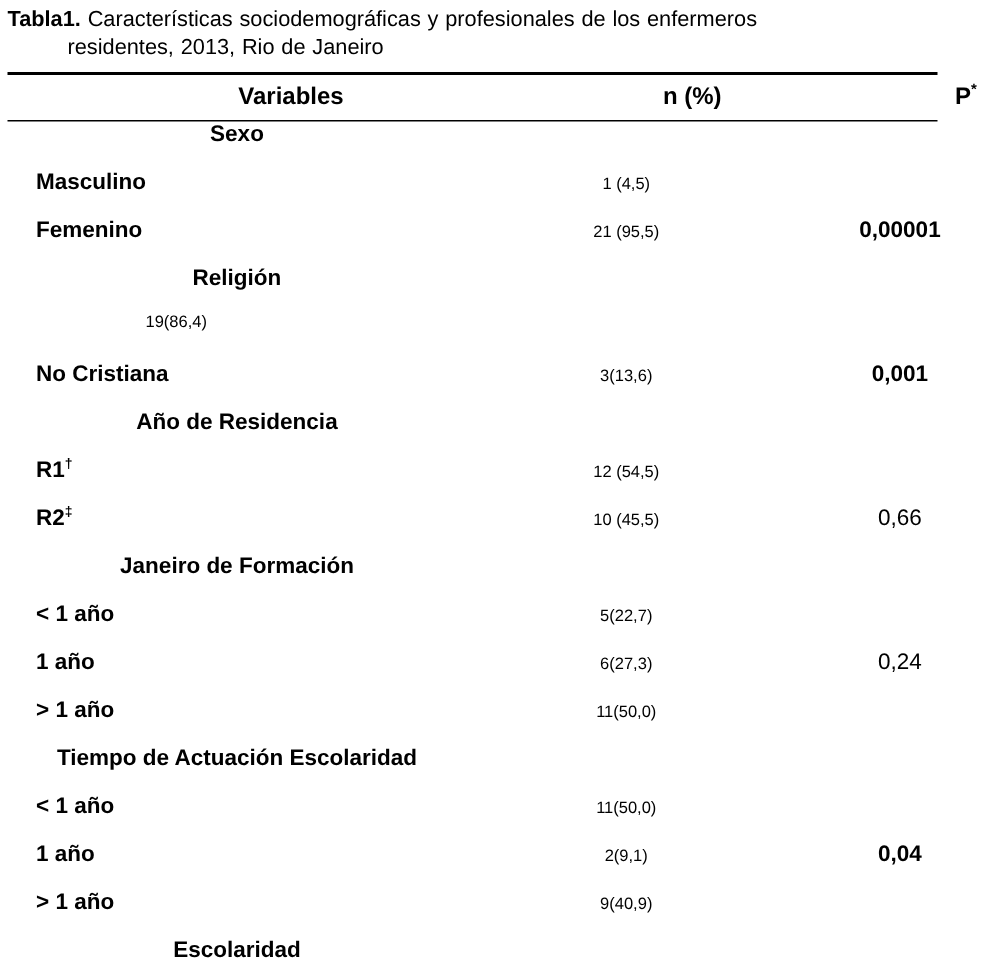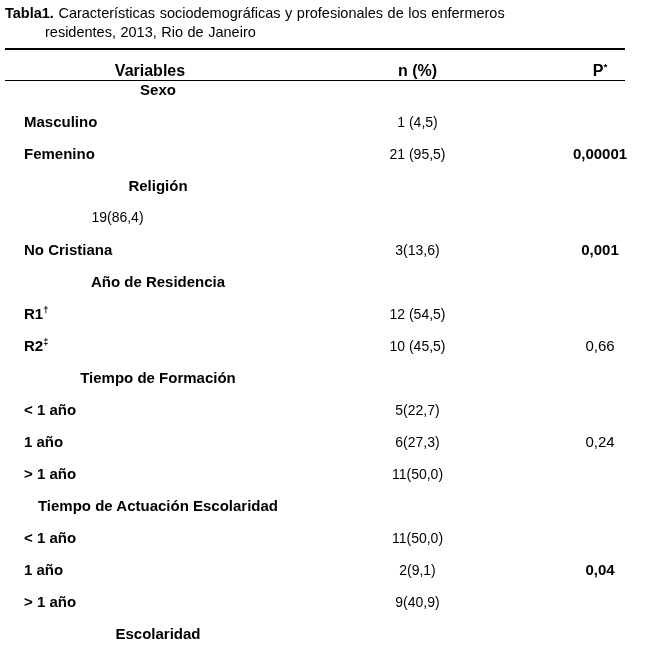--- a/index.html
+++ b/index.html
@@ -65,35 +65,36 @@
     box-sizing: border-box;
     padding-left: 24px;
     font-size: 15px;
     font-weight: bold;
   }
   .c-n {
     width: 235px;
     flex: 0 0 235px;
     box-sizing: border-box;
     text-align: center;
-    font-size: 14px;
+    font-size: 11px;
   }
   .c-p {
     width: 130px;
     flex: 0 0 130px;
     box-sizing: border-box;
     text-align: center;
     font-size: 15px;
   }
   .c-p.sig { font-weight: bold; }
 
   
   .row-header {
     height: 30px;
-    align-items: flex-end;
+    align-items: center;
+    padding-left: 44px;
   }
   .row-header .c-var {
     text-align: center;
     padding-left: 0;
     font-size: 16px;
     font-weight: bold;
   }
   .row-header .c-n {
     font-weight: bold;
     font-size: 16px;
@@ -177,21 +178,21 @@
         <div class="c-var">R1<sup>†</sup></div>
         <div class="c-n">12 (54,5)</div>
         <div class="c-p"></div>
       </div>
       <div class="row">
         <div class="c-var">R2<sup>‡</sup></div>
         <div class="c-n">10 (45,5)</div>
         <div class="c-p">0,66</div>
       </div>
       <div class="row row-section">
-        <div class="c-var">Tiempo de Formación</div>
+        <div class="c-var">Janeiro de Formación</div>
         <div class="c-n"></div>
         <div class="c-p"></div>
       </div>
       <div class="row">
         <div class="c-var">&lt; 1 año</div>
         <div class="c-n">5(22,7)</div>
         <div class="c-p"></div>
       </div>
       <div class="row">
         <div class="c-var">1 año</div>

